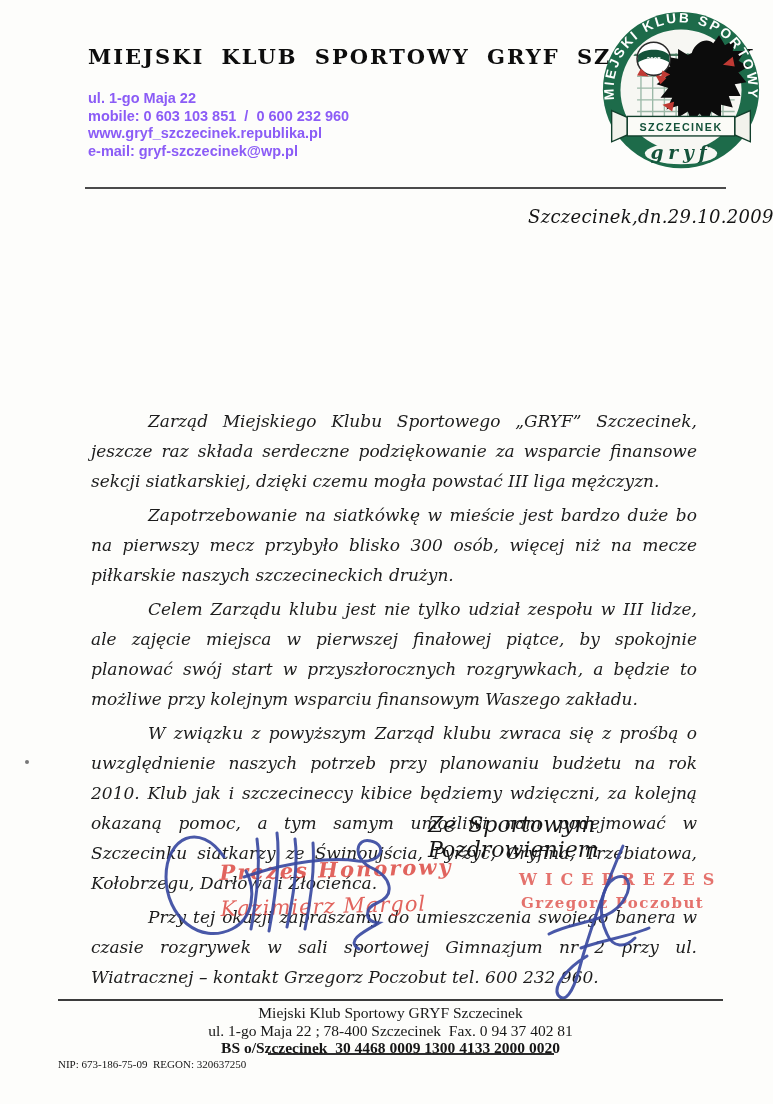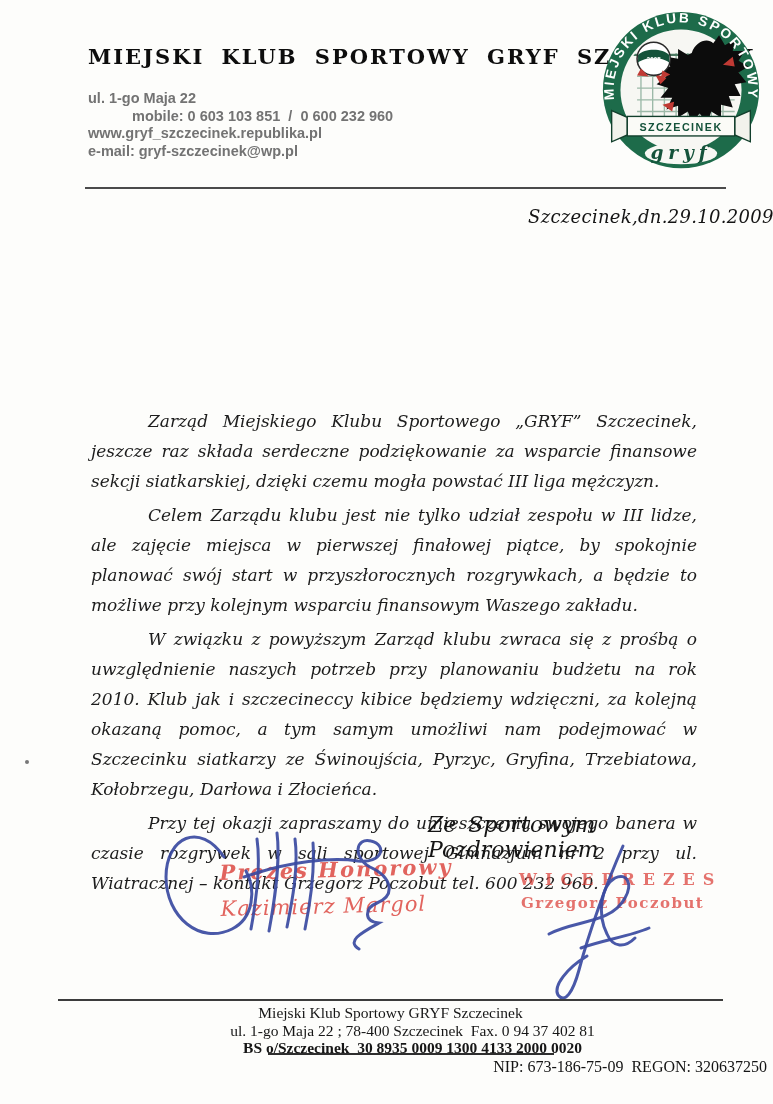--- a/index.html
+++ b/index.html
@@ -3,22 +3,22 @@
 <meta charset="utf-8">
 <style>
   html,body{margin:0;padding:0;background:#ffffff;}
   .page{position:relative;width:773px;height:1104px;background:#fdfdfb;overflow:hidden;
         font-family:"DejaVu Serif",serif;color:#141414;}
 
   
   .org-title{position:absolute;left:88px;top:44px;font-size:21px;font-weight:bold;
              letter-spacing:2px;word-spacing:8px;color:#0d0d0d;}
   .contact{position:absolute;left:88px;top:90px;font-family:"Liberation Sans",sans-serif;
-           font-size:14.5px;line-height:17.6px;font-weight:600;color:#737373;}
-  .keepsp{white-space:pre;margin-left:44px;}
+           font-size:14.5px;line-height:17.6px;font-weight:600;color:#8b5cf6;}
+  .keepsp{white-space:pre;}
   .hdr-sep{position:absolute;left:85px;top:187px;width:641px;height:2px;background:#4b4b4b;}
 
   
   .logo{position:absolute;left:598px;top:6px;width:166px;height:172px;}
 
   
   .date{position:absolute;left:528px;top:206px;font-style:italic;font-size:18px;letter-spacing:.3px;}
   .recipient{position:absolute;left:472px;top:250px;font-style:italic;font-size:18.5px;line-height:31px;}
 
   
@@ -40,22 +40,22 @@
   .sig path{fill:none;stroke:#3a4aa1;stroke-width:3;stroke-linecap:round;opacity:.92;}
   .sig-left{left:160px;top:815px;}
   .sig-right{left:523px;top:840px;}
 
   
   .ft-sep{position:absolute;left:58px;top:999px;width:665px;height:2px;background:#3c3c3c;}
   .footer{position:absolute;left:58px;top:1004px;width:665px;text-align:center;
           font-family:"Liberation Serif",serif;font-size:15.5px;line-height:17.6px;color:#161616;}
   .footer .bank{font-weight:bold;}
   .nip-sep{position:absolute;left:268px;top:1053px;width:286px;height:2px;background:#2e2e2e;}
-  .nip{position:absolute;left:58px;top:1058px;width:665px;text-align:right;
-       font-family:"Liberation Serif",serif;font-size:16px;color:#141414;}
+  .nip{position:absolute;left:58px;top:1058px;width:665px;text-align:left;
+       font-family:"Liberation Serif",serif;font-size:11px;color:#141414;}
   .speck{position:absolute;left:25px;top:760px;width:4px;height:4px;border-radius:50%;background:#777;}
 </style>
 </head>
 <body>
 
 <div class="page">
 
   <div class="org-title">MIEJSKI KLUB SPORTOWY GRYF SZCZECINEK</div>
   <div class="contact">
     <div>ul. 1-go Maja 22</div>
@@ -106,20 +106,21 @@
       <textPath href="#ringArc" startOffset="50%" text-anchor="middle">MIEJSKI  KLUB  SPORTOWY</textPath>
     </text>
   </svg>
 
   <div class="hdr-sep"></div>
 
   <div class="date">Szczecinek,dn.29.10.2009r</div>
 
   <div class="body">
     <p>Zarząd Miejskiego Klubu Sportowego „GRYF” Szczecinek, jeszcze raz składa serdeczne podziękowanie za wsparcie finansowe sekcji siatkarskiej, dzięki czemu mogła powstać III liga mężczyzn.</p>
+    <p>Zapotrzebowanie na siatkówkę w mieście jest bardzo duże bo na pierwszy mecz przybyło blisko 300 osób, więcej niż na mecze piłkarskie naszych szczecineckich drużyn.</p>
     <p>Celem Zarządu klubu jest nie tylko udział zespołu w III lidze, ale zajęcie miejsca w pierwszej finałowej piątce, by spokojnie planować swój start w przyszłorocznych rozgrywkach, a będzie to możliwe przy kolejnym wsparciu finansowym Waszego zakładu.</p>
     <p>W związku z powyższym Zarząd klubu zwraca się z prośbą o uwzględnienie naszych potrzeb przy planowaniu budżetu na rok 2010. Klub jak i szczecineccy kibice będziemy wdzięczni, za kolejną okazaną pomoc, a tym samym umożliwi nam podejmować w Szczecinku siatkarzy ze Świnoujścia, Pyrzyc, Gryfina, Trzebiatowa, Kołobrzegu, Darłowa i Złocieńca.</p>
     <p>Przy tej okazji zapraszamy do umieszczenia swojego banera w czasie rozgrywek w sali sportowej Gimnazjum nr 2 przy ul. Wiatracznej – kontakt Grzegorz Poczobut tel. 600 232 960.</p>
   </div>
 
   <div class="closing">Ze Sportowym Pozdrowieniem</div>
 
   <div class="stamp stamp-left">
     <div class="t1">Prezes Honorowy</div>
     <div class="t2">Kazimierz Margol</div>
@@ -137,19 +138,19 @@
   <svg class="sig sig-right" width="150" height="168" viewBox="0 0 150 168">
     <path d="M100,6 C84,42 66,92 56,130 C50,152 42,164 35,155 C30,146 44,128 64,116"></path>
     <path d="M26,94 C52,80 88,84 102,58 C110,44 104,32 92,38 C78,46 74,74 84,94 C90,108 102,108 112,98"></path>
     <path d="M58,108 C80,100 108,96 126,88"></path>
   </svg>
 
   <div class="ft-sep"></div>
   <div class="footer">
     <div>Miejski Klub Sportowy GRYF Szczecinek</div>
     <div class="keepsp">ul. 1-go Maja 22 ; 78-400 Szczecinek  Fax. 0 94 37 402 81</div>
-    <div class="bank keepsp">BS o/Szczecinek  30 8935 0009 1300 4133 2000 0020</div>
+    <div class="bank keepsp">BS o/Szczecinek  30 4468 0009 1300 4133 2000 0020</div>
   </div>
   <div class="nip-sep"></div>
   <div class="nip keepsp">NIP: 673-186-75-09  REGON: 320637250</div>
 
   <div class="speck"></div>
 </div>
 
 </body></html>

